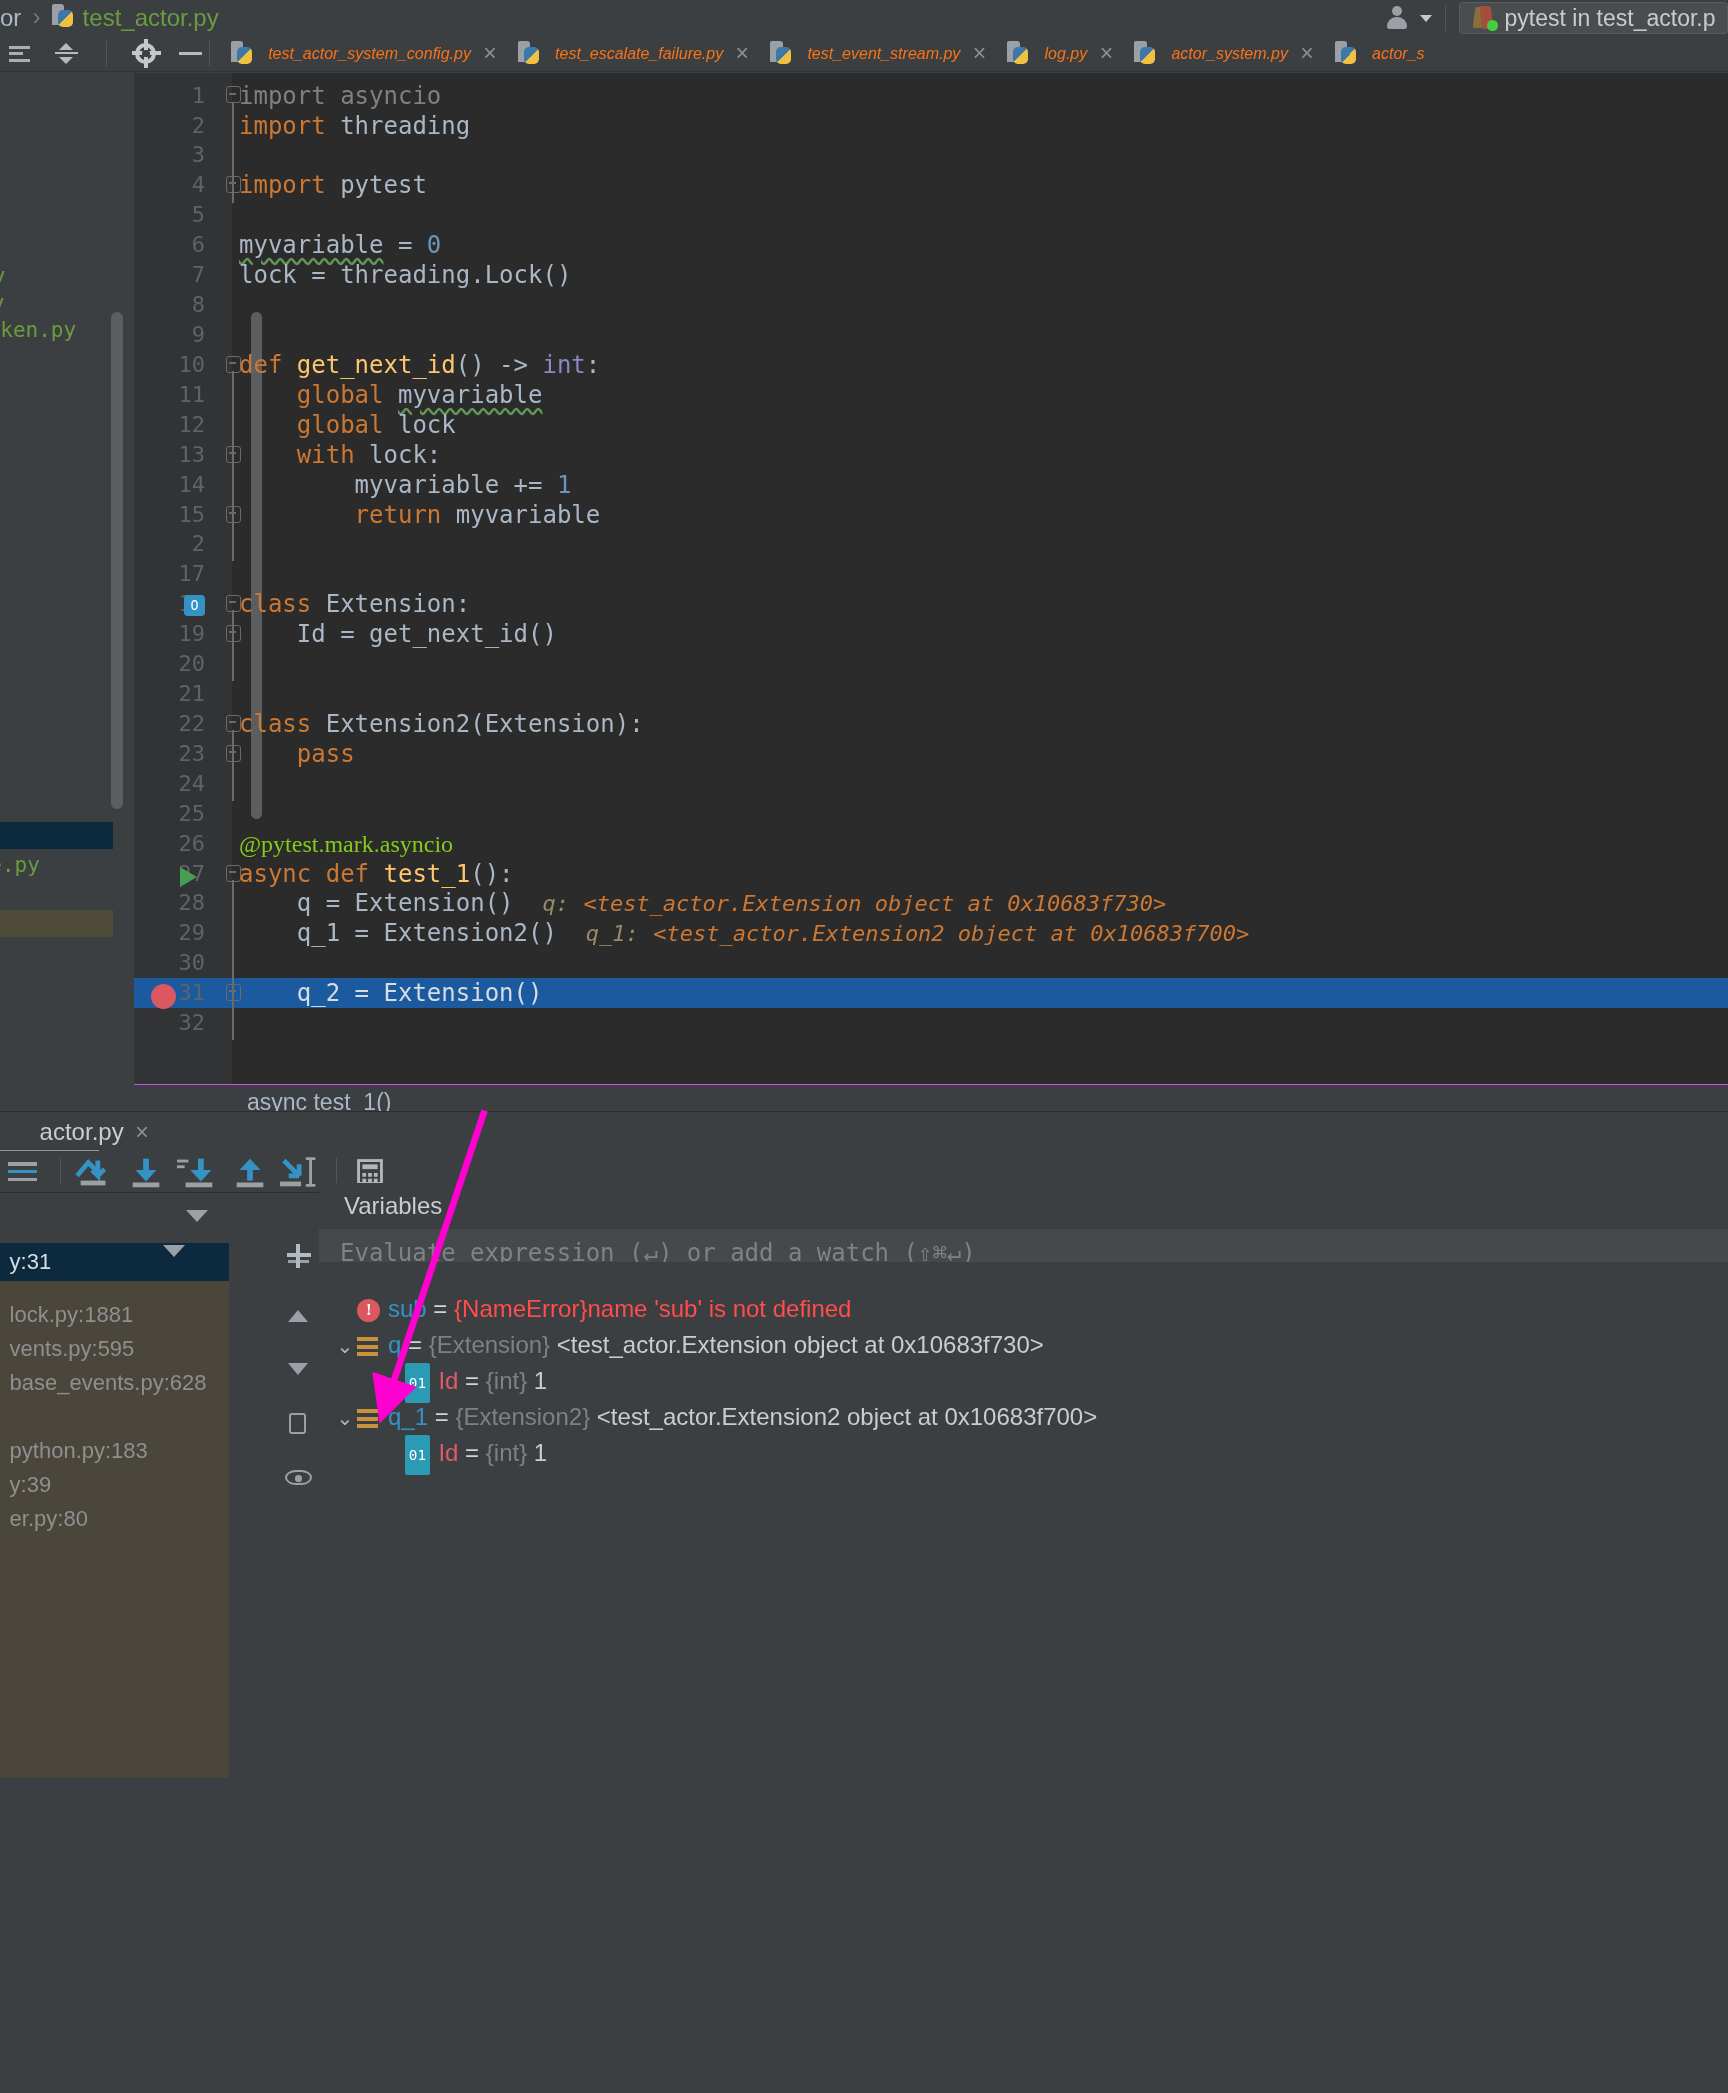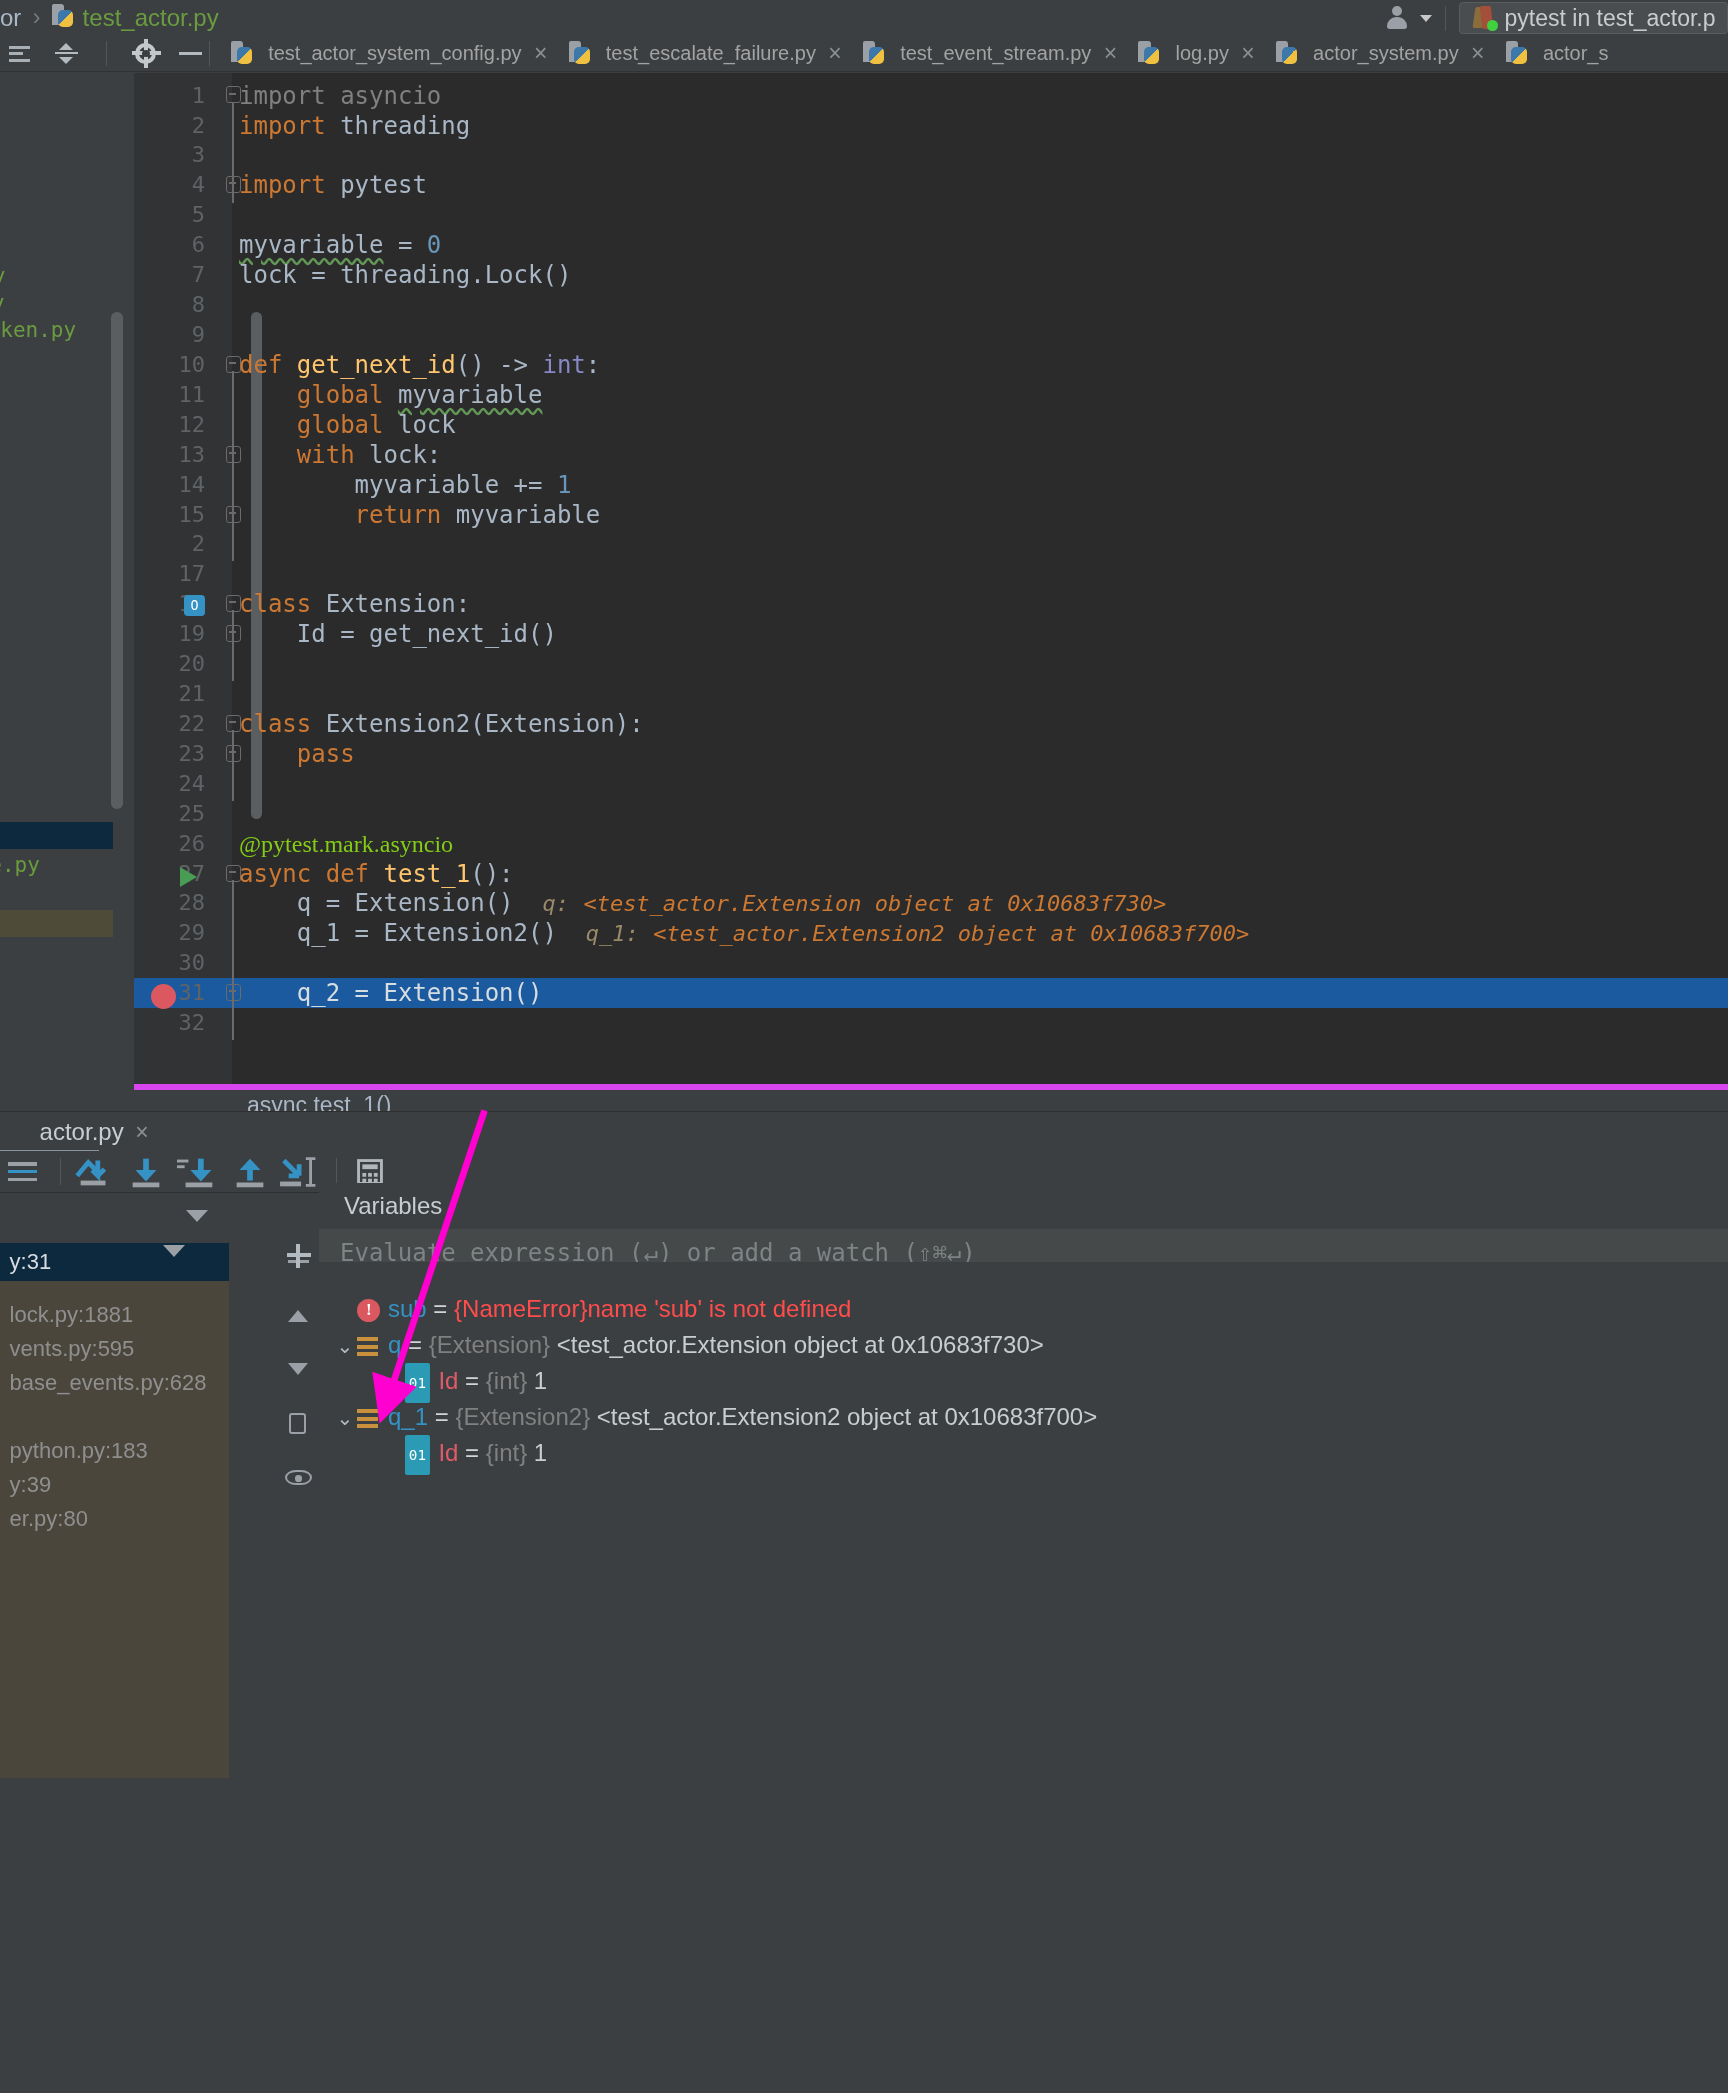--- a/index.html
+++ b/index.html
@@ -69,21 +69,21 @@
   .ic-gear .tk { position: absolute; left: 12.4px; top: 0; width: 3.8px; height: 29px; background: #c3c8cb; }
   .ic-gear .tk2 { position: absolute; left: 0; top: 12.4px; width: 29px; height: 3.8px; background: #c3c8cb; }
   
   .ic-min .l { position: absolute; left: 2.9px; top: 13.4px; width: 23px; height: 2.9px; background: #b4bbc0; }
 
   .tabdiv { width: 1px; height: 25px; background: #555; margin: 0 9.6px; }
   .tab {
     display: flex; align-items: center; height: 36px; padding: 0 9.6px 0 11.5px; gap: 6.7px;
     white-space: nowrap; cursor: default;
   }
-  .tab .name { color: #a3a3a3; font-size: 20px; }
+  .tab .name { color: #f97316; font-size: 16px; font-style: italic; }
   .tab .x { color: #8a8f92; font-size: 23px; margin-left: 5.7px; }
 
   
   .leftpanel {
     position: absolute; left: 0; top: 73px; width: 134px; height: 1036px;
     background: #3c3f41; overflow: hidden;
   }
   .leftpanel .file {
     position: absolute; color: #6a9b3f; font-family: "DejaVu Sans Mono", monospace; font-size: 21px;
     white-space: nowrap;
@@ -135,21 +135,21 @@
     position: absolute; left: 50px; top: 5.7px; width: 21px; height: 21px;
     border-radius: 3.8px; background: #3592c4; color: #fff;
     font-size: 13.4px; text-align: center; line-height: 21px; font-family: "DejaVu Sans Mono", monospace;
   }
   .ed-scroll { position: absolute; left: 117px; top: 239px; width: 10.5px; height: 507px; background: #5b5e60; border-radius: 5.7px; }
 
   
   .ed-crumb {
     position: absolute; left: 134px; top: 1084px; width: 1594px; height: 36px;
     background: #3c3f41; display: flex; align-items: center; padding-left: 113px;
-    border-top: 6px solid #d946ef;
+    border-top: 1px solid #d946ef;
   }
   .ed-crumb span { color: #a9b7c6; font-size: 23px; }
 
   
   .dbg-tabrow {
     position: absolute; left: 0; top: 1111px; width: 1728px; height: 40px;
     background: #3c3f41; border-top: 1px solid #2e2e2e;
   }
   .dbg-tab {
     position: absolute; left: 0; top: 0; height: 40px; display: flex; align-items: center;

